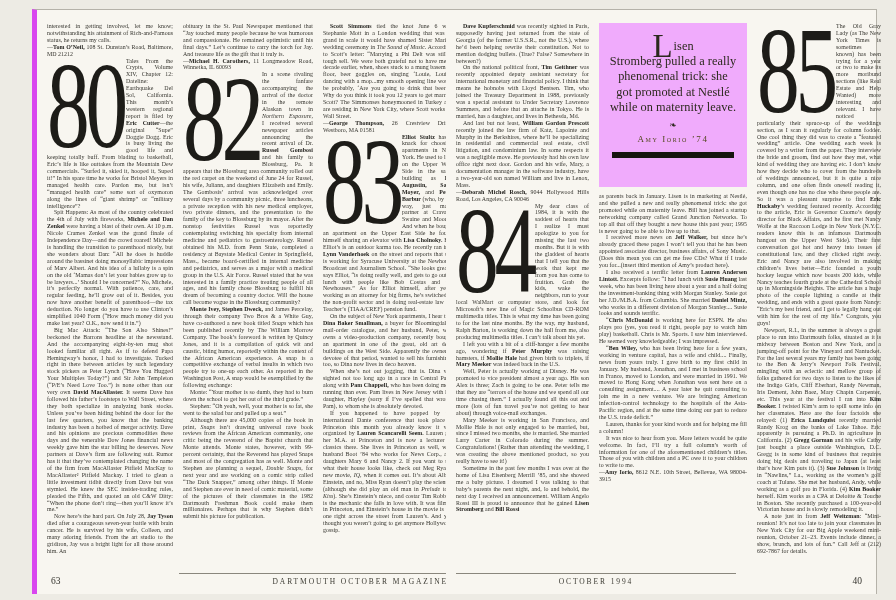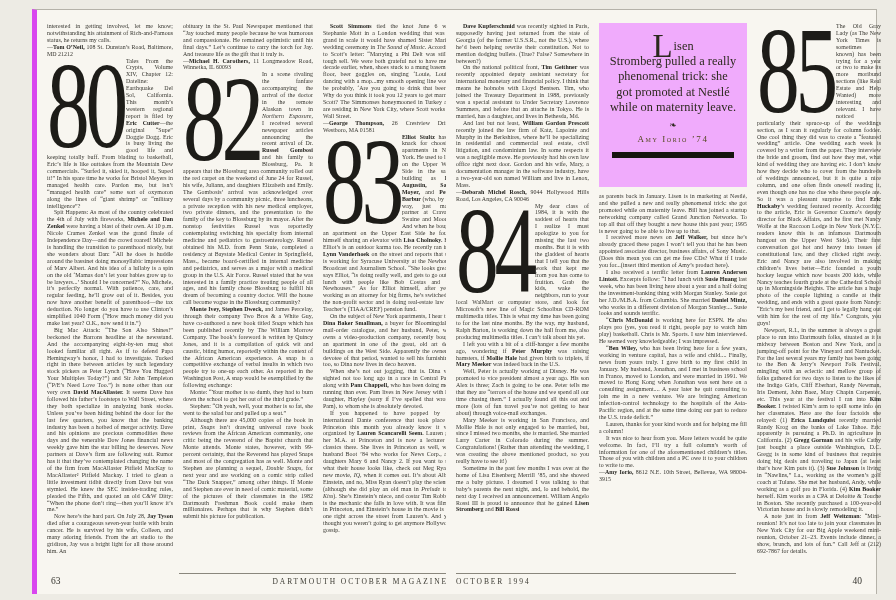--- a/index.html
+++ b/index.html
@@ -48,21 +48,21 @@
   
   .pageno{position:absolute;bottom:8px;font-size:9.5px;color:#33322c;}
   .pn-left{left:14px;}
   .pn-right{right:14px;}
   .footline{
     position:absolute;bottom:8px;border-top:1px solid #8a877d;padding-top:3px;
     font-size:7.5px;letter-spacing:1.9px;color:#3b3a32;
     font-variant:small-caps;
   }
   .fl-left{left:142px;right:10px;text-align:right;}
-  .fl-right{left:10px;right:140px;text-align:left;}
+  .fl-right{left:10px;right:140px;text-align:center;}
 </style>
 </head>
 <body>
 
 <div class="spread">
 
   <section class="page page-left">
     <div class="cols" id="cols-left">
         <div class="col" style="width: 126px;">
           <p class="noind">interested in getting involved, let me know; notwithstanding his attainment of Rich-and-Famous status, he returns my calls.</p>

